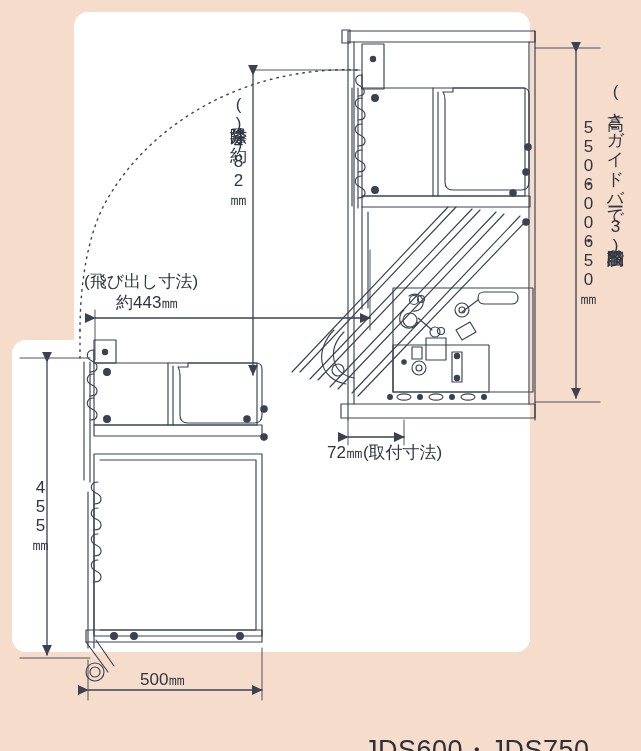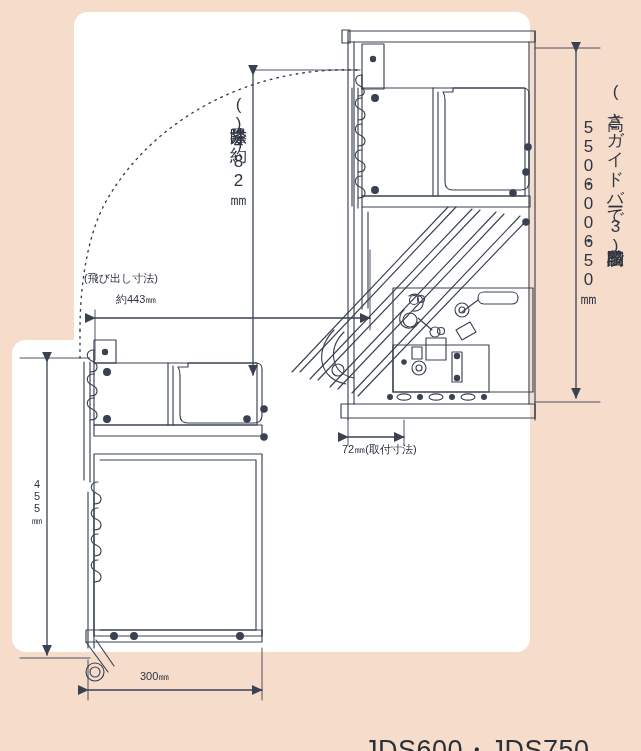--- a/index.html
+++ b/index.html
@@ -45,21 +45,21 @@
   }
   svg.layer {
     position: absolute;
     left: 0; top: 0;
     width: 641px;
     height: 751px;
   }
   .lbl {
     position: absolute;
     color: #2e3440;
-    font-size: 11px;
+    font-size: 17px;
     letter-spacing: 0px;
     white-space: nowrap;
     line-height: 1.18;
   }
   .lbl-vert {
     writing-mode: vertical-rl;
     text-orientation: upright;
   }
   .model {
     position: absolute;
@@ -257,22 +257,22 @@
   <div class="lbl lbl-vert" style="left:578px; top:118px; font-size:17px;">550・600・650㎜</div>
 
   <div class="lbl lbl-vert" style="left:605px; top:82px; font-size:17px;">(高さガイドバーで3段階調整)</div>
 
   <div class="lbl lbl-vert" style="left:228px; top:95px; font-size:17px;">(昇降寸法)約482㎜</div>
 
   <div class="lbl" style="left:84px; top:272px;">(飛び出し寸法)</div>
 
   <div class="lbl" style="left:116px; top:293px;">約443㎜</div>
 
-  <div class="lbl" style="left:342px; top:443px;">72㎜(取付寸法)</div>
+  <div class="lbl" style="left:327px; top:443px;">72㎜(取付寸法)</div>
 
   <div class="lbl lbl-vert" style="left:30px; top:478px;">455㎜</div>
 
-  <div class="lbl" style="left:140px; top:670px;">300㎜</div>
+  <div class="lbl" style="left:140px; top:670px;">500㎜</div>
 
   <div class="model" style="left:364px; top:684px;">JDS600・JDS750</div>
 
 
 </div>
 
 </body></html>

